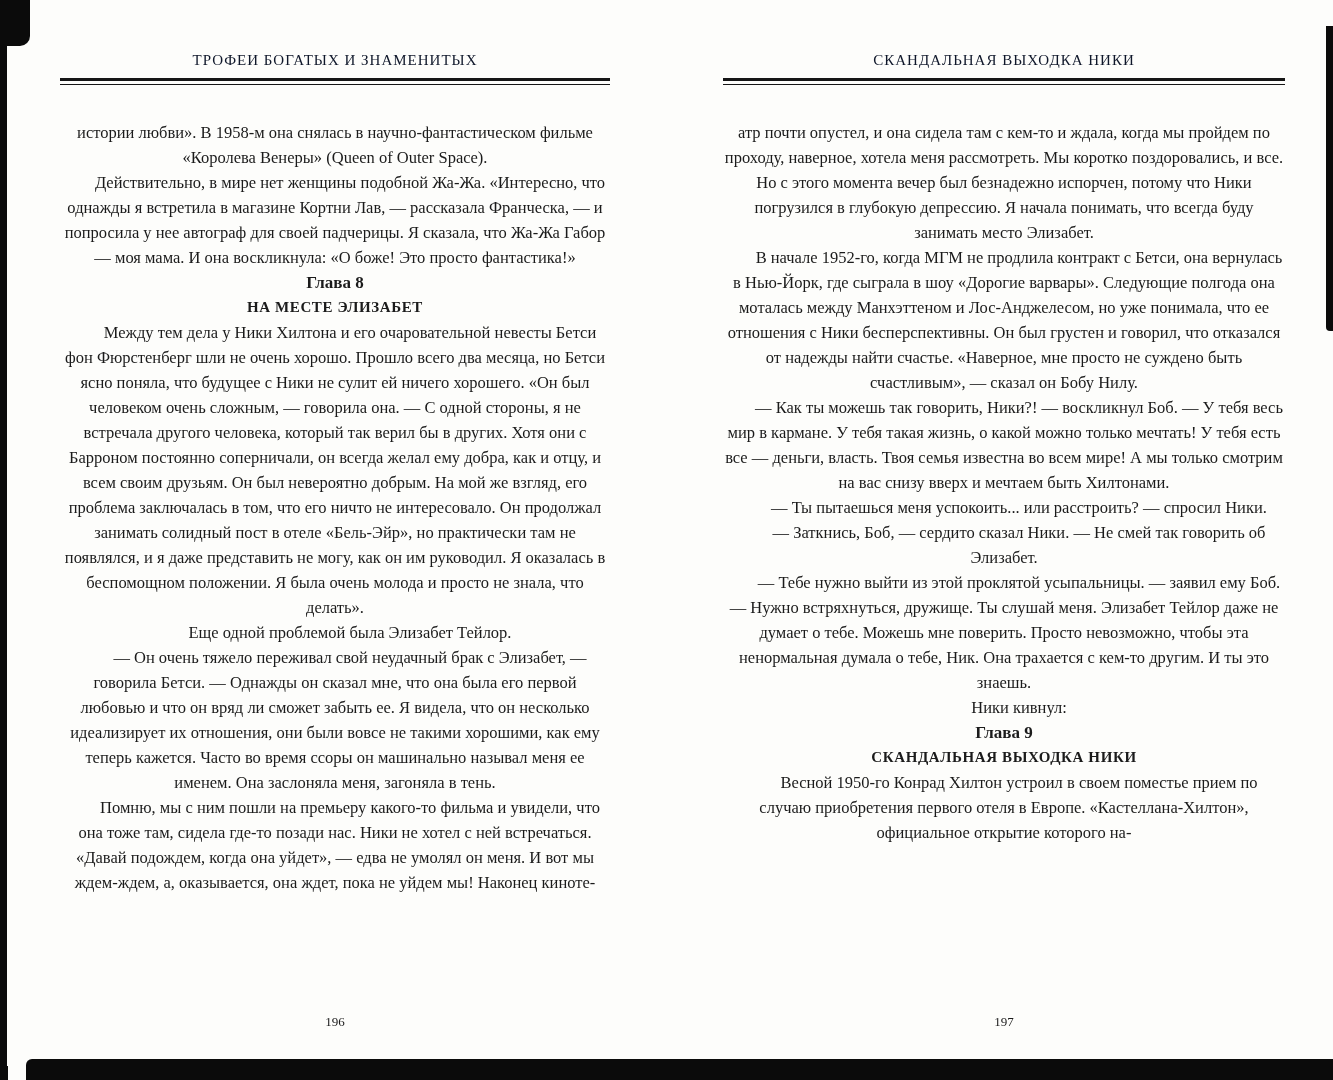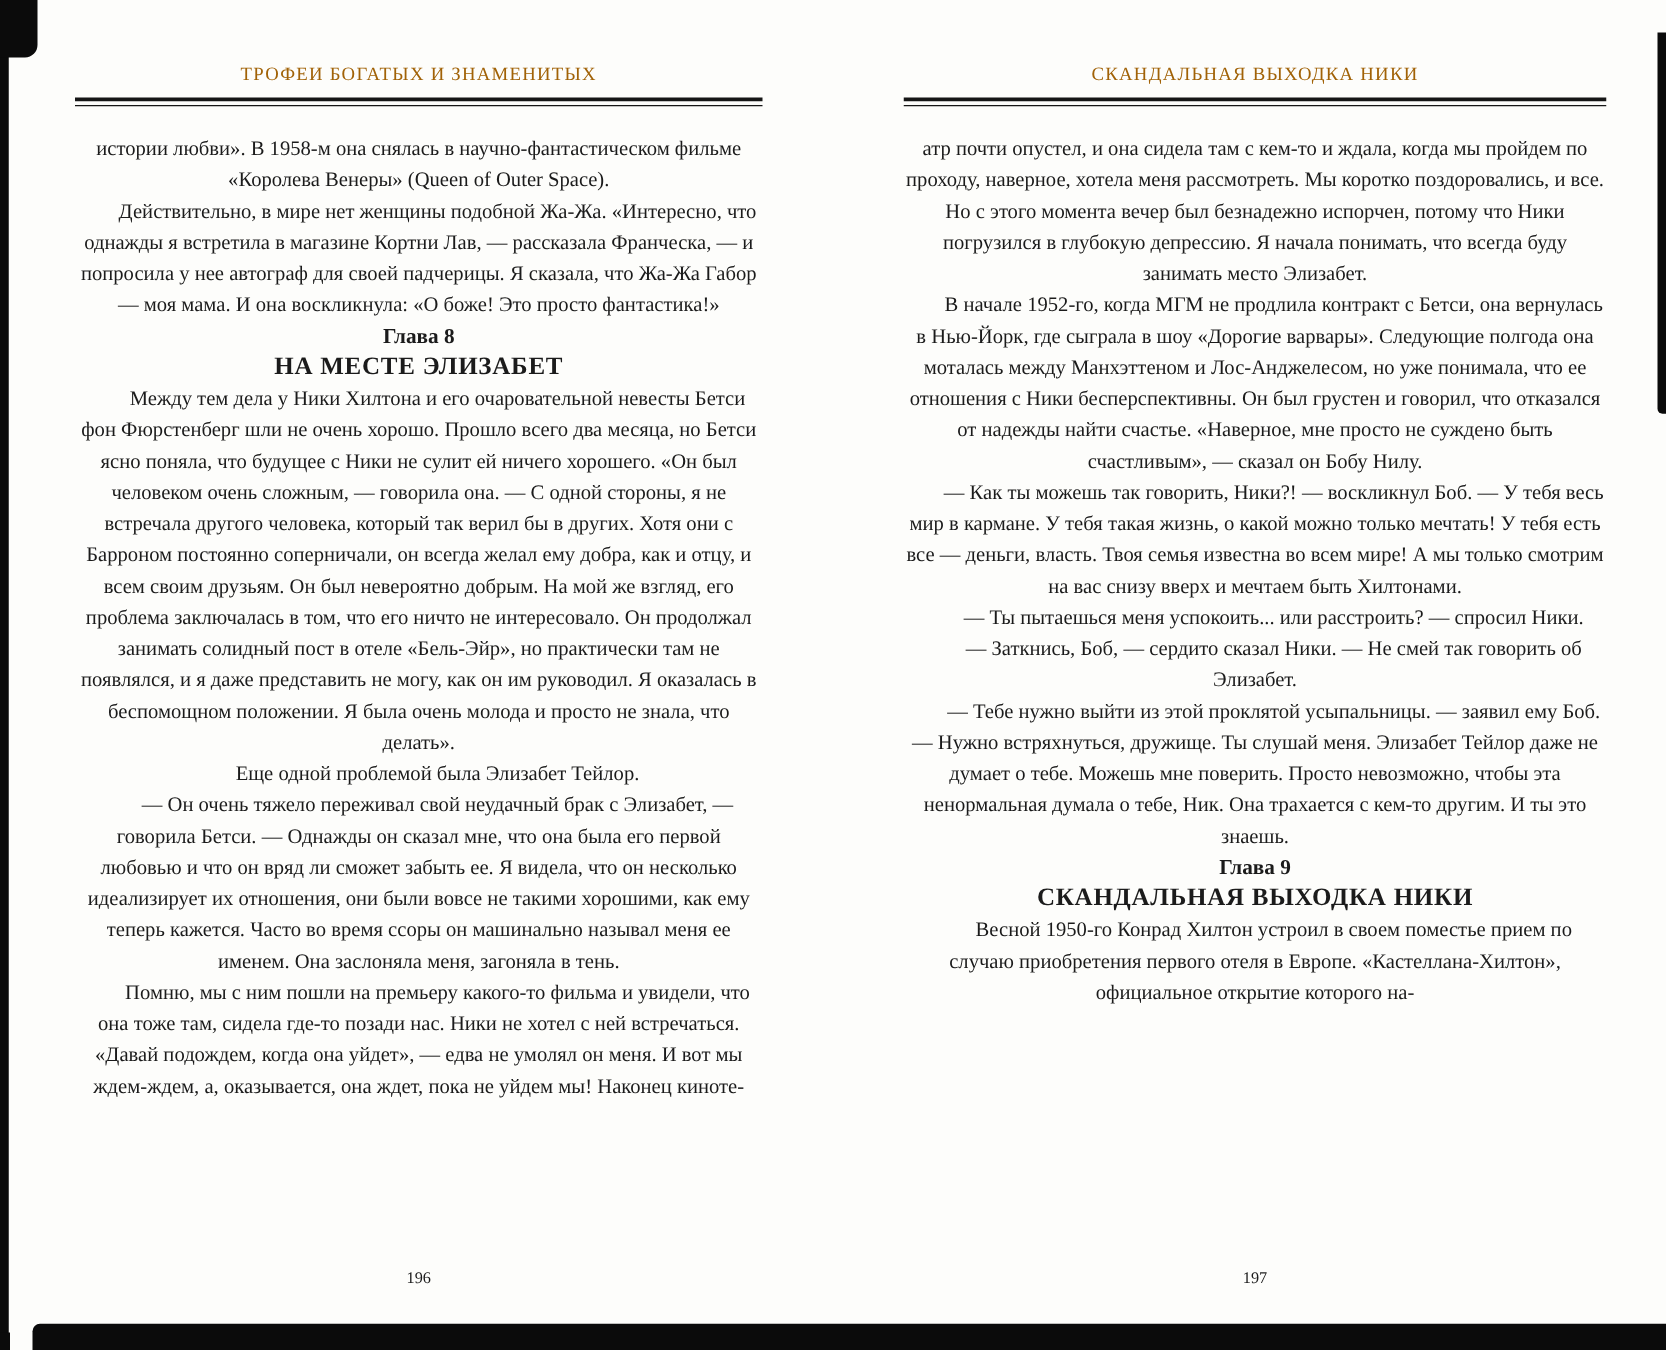--- a/index.html
+++ b/index.html
@@ -20,50 +20,50 @@
     display: flex; flex-direction: column;
   }
   .page-left  { left: 60px;  width: 550px; }
   .page-right { left: 723px; width: 562px; }
 
   .running-head {
     margin-top: 52px;
     text-align: center;
     font-size: 15px;
     letter-spacing: 1px;
-    color: #a16207;
+    color: #0f172a;
     white-space: nowrap;
   }
   .head-rule {
     margin-top: 9px;
     height: 3px;
     border-top: 3px solid #161616;
     border-bottom: 1px solid #161616;
   }
   .page-body {
     flex: 1 1 auto;
     overflow: hidden;
-    margin-top: 21px;
+    margin-top: 35px;
     font-size: 16.5px;
     line-height: 25px;
     text-align: justify;
     font-family: Liberation Serif, serif;
   }
   .page-body p { margin: 0; text-align: center; }
   .para { text-indent: 30px; }
   .para-first { text-indent: 0; }
   .chapter-num {
     margin: 42px 0 14px;
     text-align: center; text-indent: 0;
     font-weight: bold; font-size: 17px;
   }
   .chapter-title {
     margin: 0 0 30px;
     text-align: center; text-indent: 0;
-    font-weight: bold; font-size: 20px;
+    font-weight: bold; font-size: 15px;
     letter-spacing: 0.6px;
   }
   .page-number {
     text-align: center;
     font-size: 13px;
     padding: 8px 0 50px;
   }
 
   
   .artifact { position: absolute; background: #0b0b0b; }
@@ -97,20 +97,21 @@
   <div class="page page-right">
     <div class="running-head">СКАНДАЛЬНАЯ ВЫХОДКА НИКИ</div>
     <div class="head-rule"></div>
     <div class="page-body" id="right-body">
         <p class="para para-first">атр почти опустел, и она сидела там с кем-то и ждала, когда мы пройдем по проходу, наверное, хотела меня рассмотреть. Мы коротко поздоровались, и все. Но с этого момента вечер был безнадежно испорчен, потому что Ники погрузился в глубокую депрессию. Я начала понимать, что всегда буду занимать место Элизабет.</p>
         <p class="para">В начале 1952-го, когда МГМ не продлила контракт с Бетси, она вернулась в Нью-Йорк, где сыграла в шоу «Дорогие варвары». Следующие полгода она моталась между Манхэттеном и Лос-Анджелесом, но уже понимала, что ее отношения с Ники бесперспективны. Он был грустен и говорил, что отказался от надежды найти счастье. «Наверное, мне просто не суждено быть счастливым», — сказал он Бобу Нилу.</p>
         <p class="para">— Как ты можешь так говорить, Ники?! — воскликнул Боб. — У тебя весь мир в кармане. У тебя такая жизнь, о какой можно только мечтать! У тебя есть все — деньги, власть. Твоя семья известна во всем мире! А мы только смотрим на вас снизу вверх и мечтаем быть Хилтонами.</p>
         <p class="para">— Ты пытаешься меня успокоить... или расстроить? — спросил Ники.</p>
         <p class="para">— Заткнись, Боб, — сердито сказал Ники. — Не смей так говорить об Элизабет.</p>
         <p class="para">— Тебе нужно выйти из этой проклятой усыпальницы. — заявил ему Боб. — Нужно встряхнуться, дружище. Ты слушай меня. Элизабет Тейлор даже не думает о тебе. Можешь мне поверить. Просто невозможно, чтобы эта ненормальная думала о тебе, Ник. Она трахается с кем-то другим. И ты это знаешь.</p>
+        <p class="para">Ники кивнул:</p>
         <p class="chapter-num">Глава 9</p>
         <p class="chapter-title">СКАНДАЛЬНАЯ ВЫХОДКА НИКИ</p>
         <p class="para">Весной 1950-го Конрад Хилтон устроил в своем поместье прием по случаю приобретения первого отеля в Европе. «Кастеллана-Хилтон», официальное открытие которого на-</p>
       </div>
     <div class="page-number">197</div>
   </div>
 
   <div class="artifact art-left-edge"></div>
   <div class="artifact art-corner"></div>
   <div class="artifact art-right-edge"></div>

